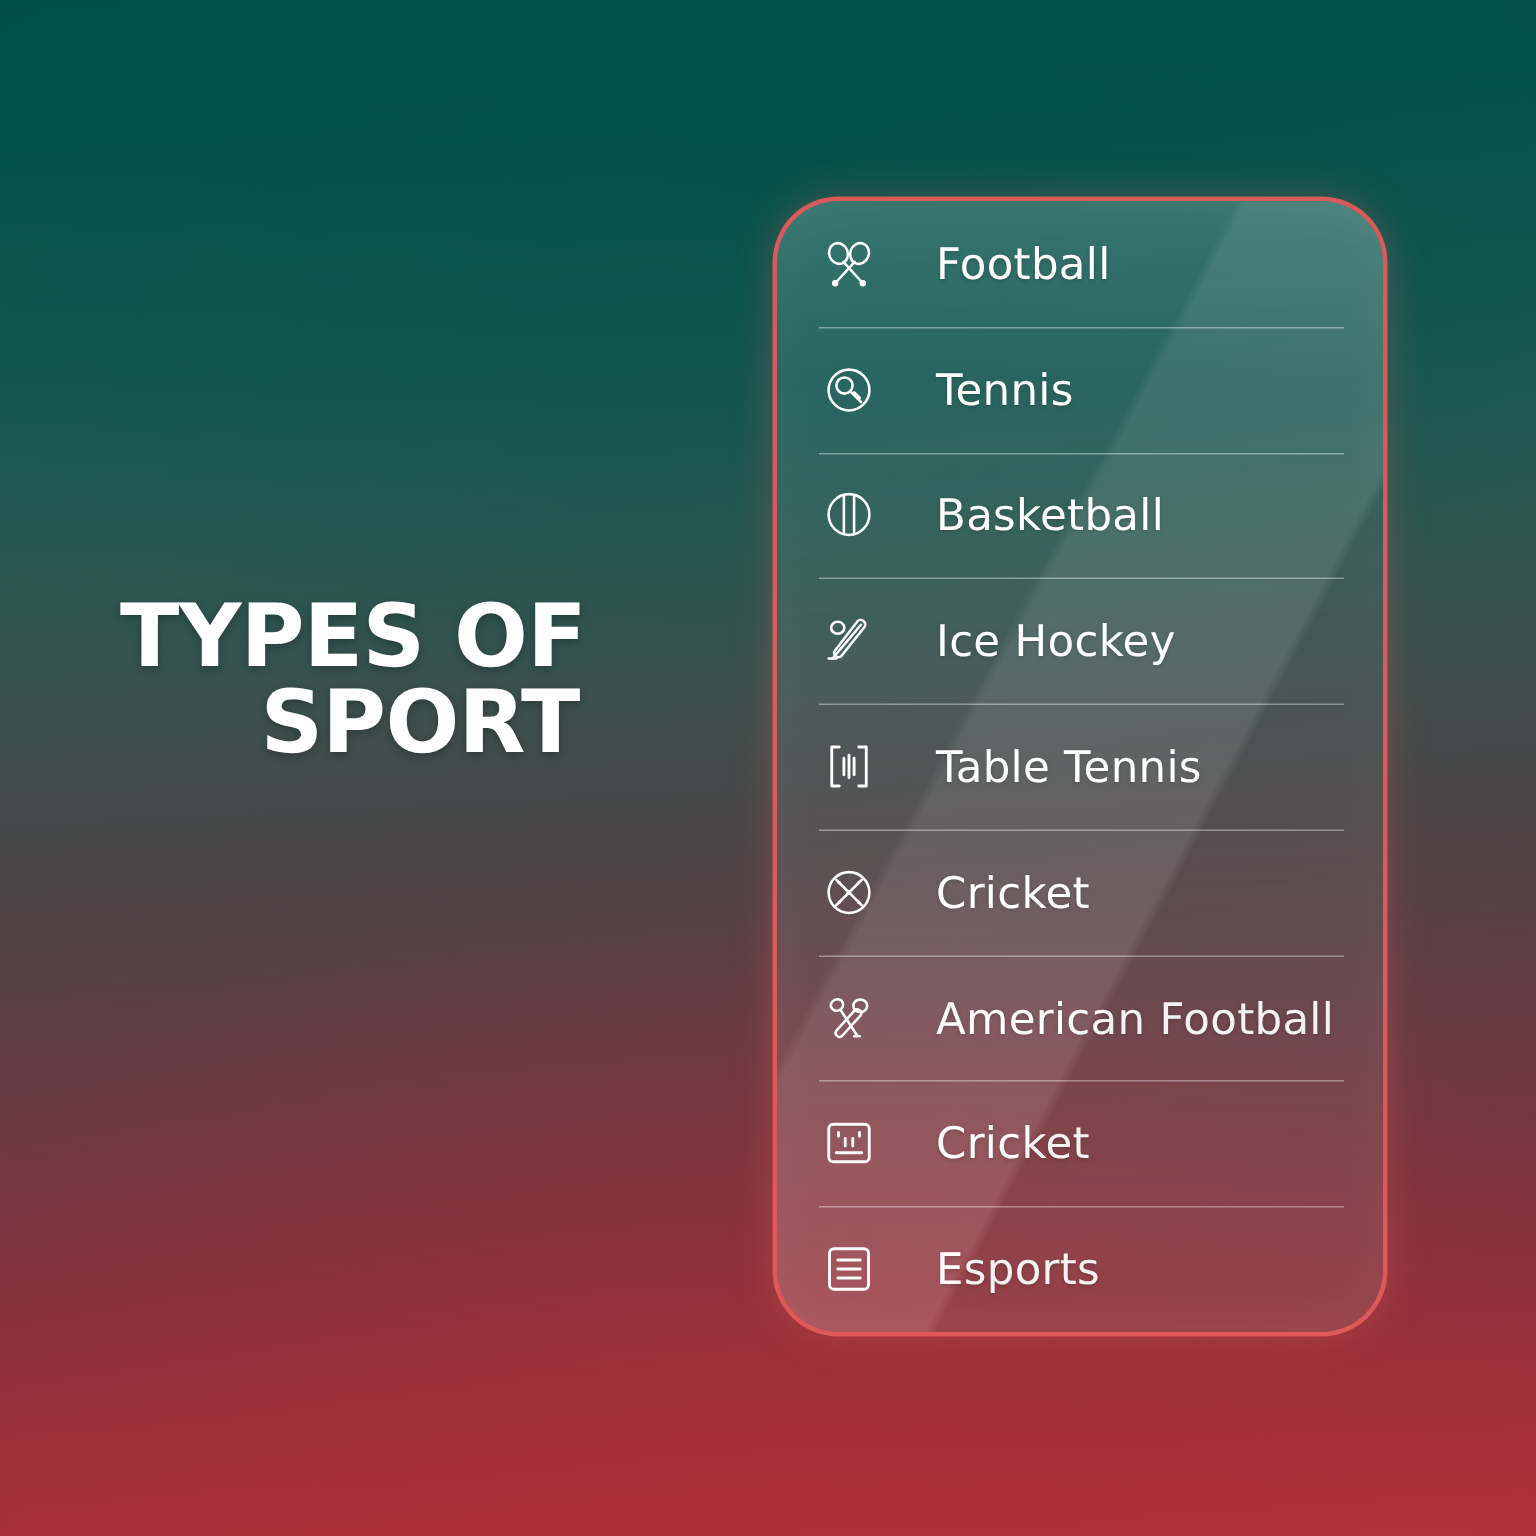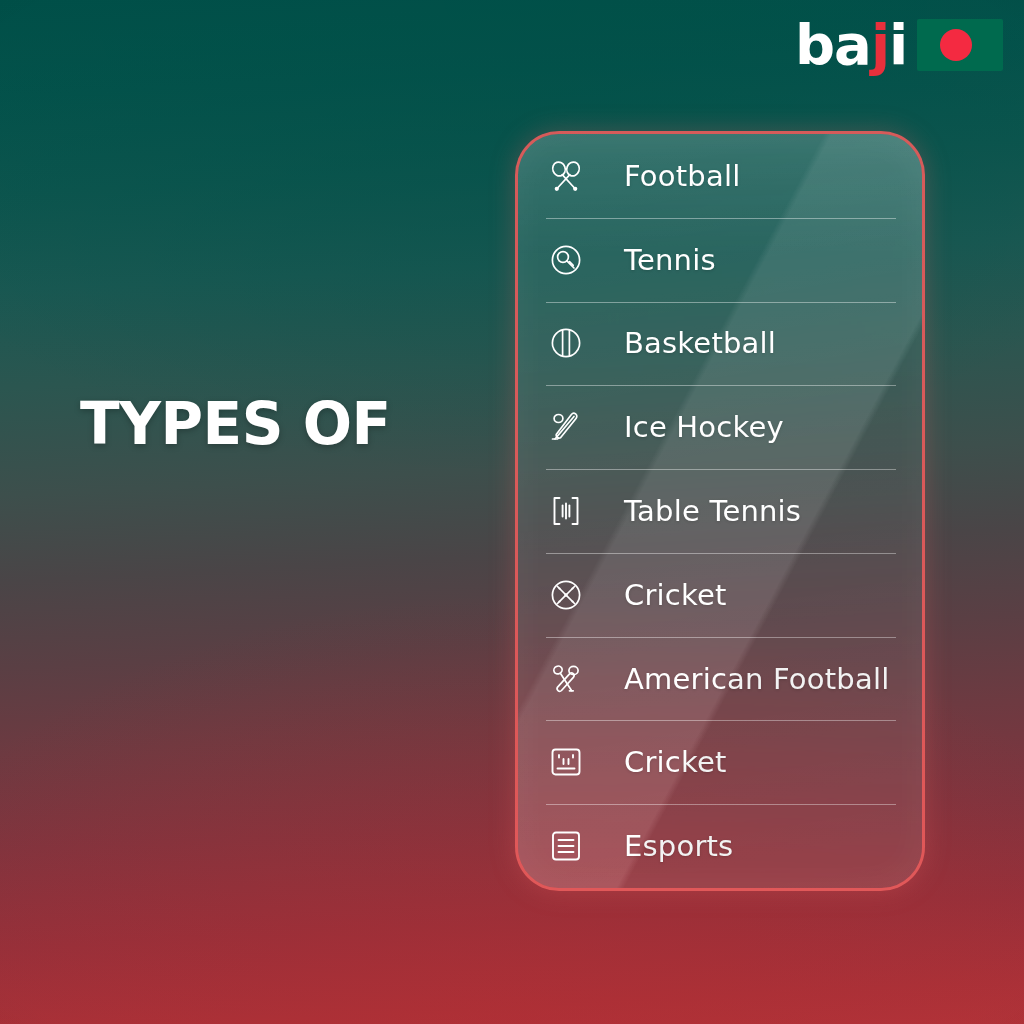--- a/index.html
+++ b/index.html
@@ -194,29 +194,24 @@
   }
 </style>
 </head>
 <body>
 
 <div id="stage">
 
   <div id="bg-gradient"></div>
   <div id="bg-vignette"></div>
 
-  <div id="logo">
-    <div id="logo-word"><span>ba</span><span class="j-red">j</span><span>i</span></div>
-    <div id="flag">
-      <div id="flag-circle"></div>
-    </div>
-  </div>
 
   <div id="headline">
     <span class="ln ln-1">TYPES OF</span>
+    <span class="ln ln-2">SPORT</span>
   </div>
 
   <div id="sports-card">
     <div id="card-topglow"></div>
     <ul id="sports-list">
 
       <li class="sport-item">
         <span class="sport-icon">
           <svg viewBox="0 0 36 36" fill="none" stroke="#ffffff" stroke-width="1.7" stroke-linecap="round">
             <ellipse cx="11" cy="11" rx="6.2" ry="7" transform="rotate(-20 11 11)"></ellipse>

